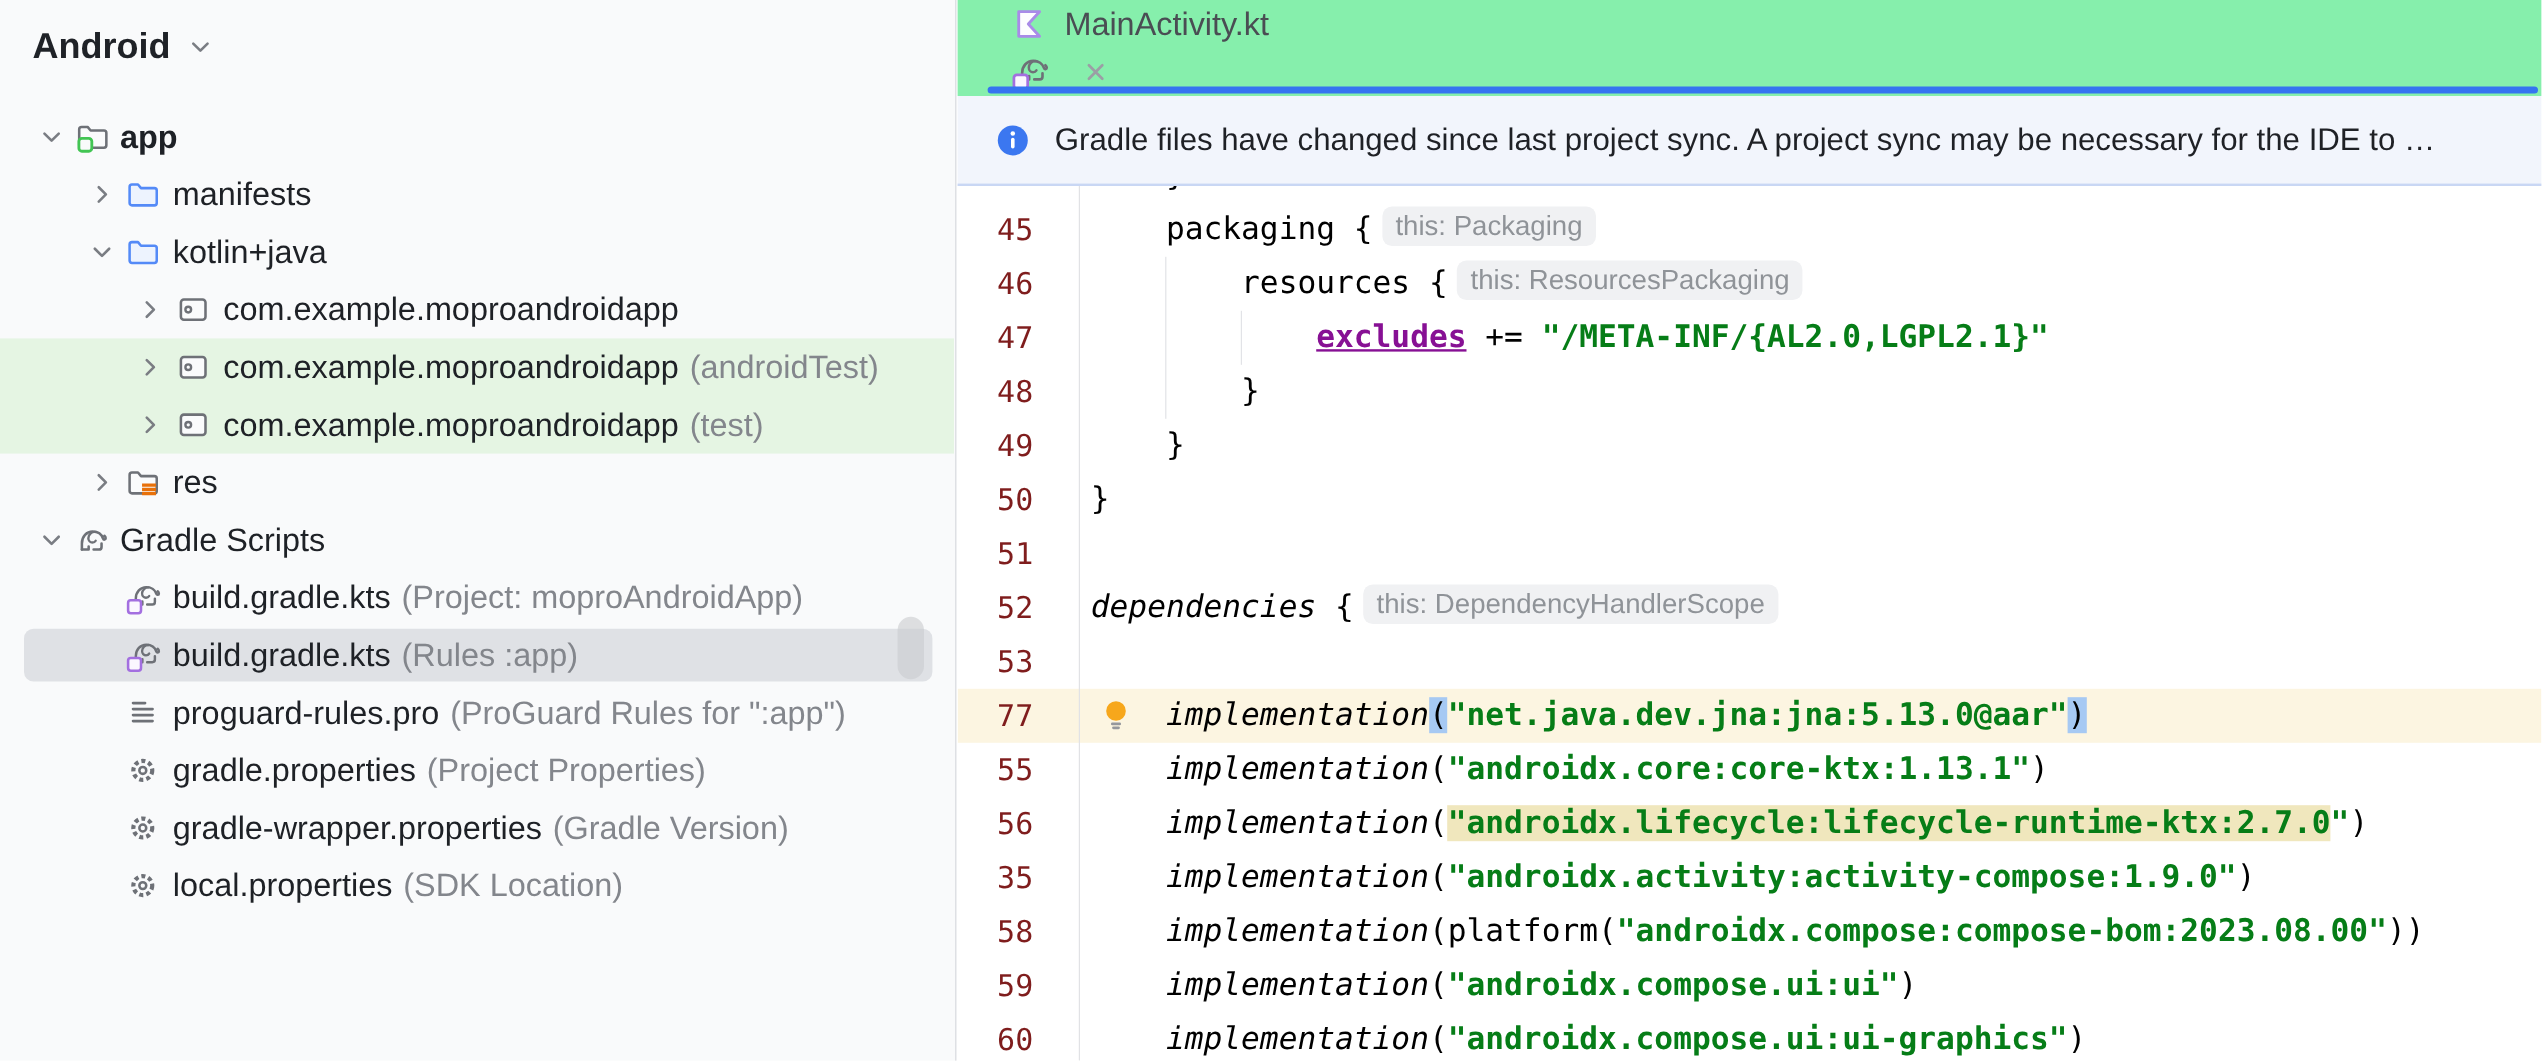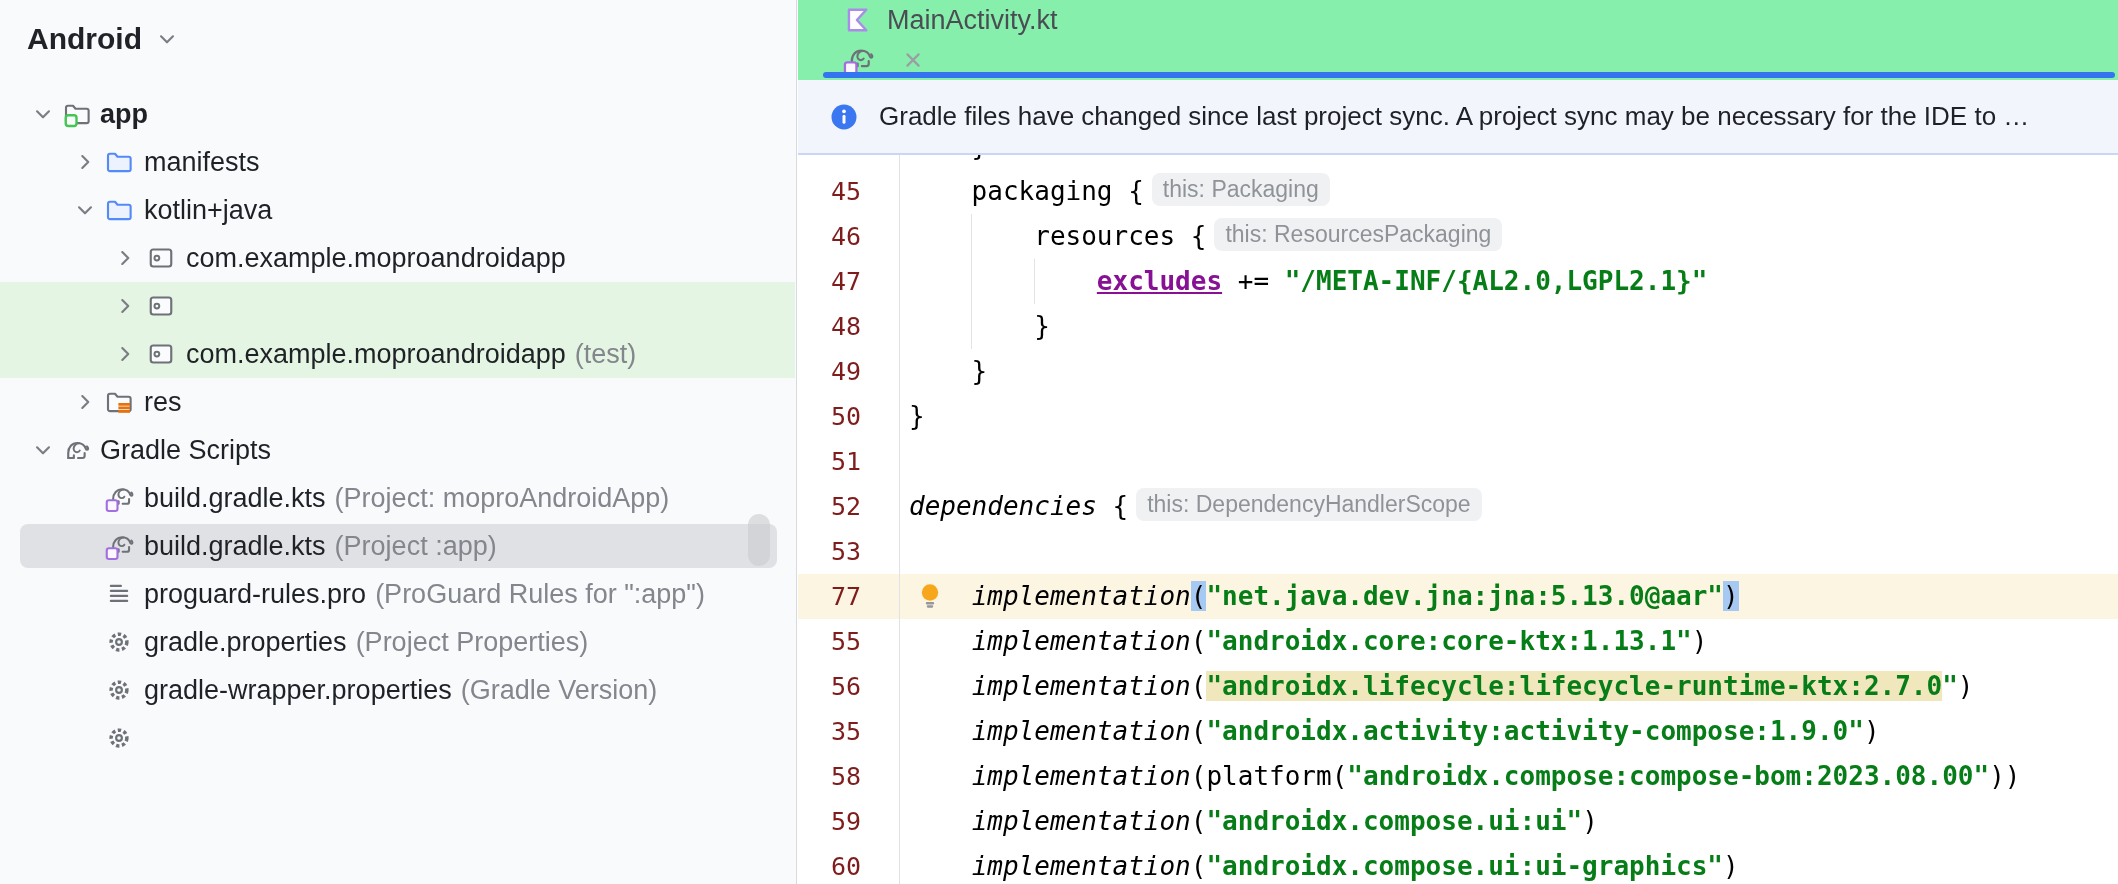--- a/index.html
+++ b/index.html
@@ -133,20 +133,21 @@
           <svg viewBox="0 0 24 24">
             <path d="M9.5 6.5l5.5 5.5-5.5 5.5" fill="none" stroke="#7A7D83" stroke-width="2" stroke-linecap="round" stroke-linejoin="round"></path>
           </svg>
         </span>
         <span class="ticon" style="left: 146px;">
           <svg viewBox="0 0 24 24">
             <rect x="3.8" y="5.2" width="16.4" height="13.6" rx="2" fill="#FAFBFC" stroke="#6E7177" stroke-width="1.7"></rect>
             <circle cx="8.7" cy="12" r="1.9" fill="none" stroke="#6E7177" stroke-width="1.6"></circle>
           </svg>
         </span>
+        <span class="tlabel" style="left: 186px;"><span>com.example.moproandroidapp</span><span class="suffix">(androidTest)</span></span>
       </div>
       <div class="tree-row hl-green">
         <span class="chev" style="left: 112px;">
           <svg viewBox="0 0 24 24">
             <path d="M9.5 6.5l5.5 5.5-5.5 5.5" fill="none" stroke="#7A7D83" stroke-width="2" stroke-linecap="round" stroke-linejoin="round"></path>
           </svg>
         </span>
         <span class="ticon" style="left: 146px;">
           <svg viewBox="0 0 24 24">
             <rect x="3.8" y="5.2" width="16.4" height="13.6" rx="2" fill="#FAFBFC" stroke="#6E7177" stroke-width="1.7"></rect>
@@ -202,21 +203,21 @@
         <span class="ticon" style="left: 104px;">
           <svg viewBox="0 0 24 24">
             <g transform="translate(2.5 -1.2) scale(0.97)">
               <path d="M5 18.4v-4.1C5 9.7 8.1 6.4 12.2 6.4c3.3 0 6 1.9 6.9 4.7.3.9 1.75.85 1.75-.2 0-1-.85-1.7-.85-1.7" fill="none" stroke="#6E7177" stroke-width="1.7" stroke-linecap="round"></path>
               <path d="M5 18.4h4.5v-2.1m3.3 2.1h3.5c1 0 1.8-.8 1.8-1.8v-2.2" fill="none" stroke="#6E7177" stroke-width="1.7" stroke-linecap="round" stroke-linejoin="round"></path>
               <path d="M13.8 6.6a4.3 4.3 0 0 0-4.5 4.2c0 1.6 1.2 2.9 2.7 2.9 1 0 1.8-.5 2.2-1.2" fill="none" stroke="#6E7177" stroke-width="1.6" stroke-linecap="round"></path>
             </g>
             <rect x="2.2" y="13.8" width="8.6" height="8.6" rx="1.8" fill="#FBF7FF" stroke="#A36FE0" stroke-width="1.7"></rect>
           </svg>
         </span>
-        <span class="tlabel" style="left: 144px;"><span>build.gradle.kts</span><span class="suffix">(Project :app)</span></span>
+        <span class="tlabel" style="left: 144px;"><span>build.gradle.kts</span><span class="suffix">(Rules :app)</span></span>
       </div>
       <div class="tree-row">
         <span class="ticon" style="left: 104px;">
           <svg viewBox="0 0 24 24">
             <path d="M5.5 5.5h8M5.5 9.5h13M5.5 13.5h13M5.5 17.5h13" fill="none" stroke="#6E7177" stroke-width="1.8" stroke-linecap="round"></path>
           </svg>
         </span>
         <span class="tlabel" style="left: 144px;"><span>proguard-rules.pro</span><span class="suffix">(ProGuard Rules for ":app")</span></span>
       </div>
       <div class="tree-row">
@@ -237,20 +238,21 @@
         </span>
         <span class="tlabel" style="left: 144px;"><span>gradle-wrapper.properties</span><span class="suffix">(Gradle Version)</span></span>
       </div>
       <div class="tree-row">
         <span class="ticon" style="left: 104px;">
           <svg viewBox="0 0 24 24">
             <circle cx="12" cy="12" r="6.3" fill="none" stroke="#6E7177" stroke-width="2.8" stroke-dasharray="2.7 2.05"></circle>
             <circle cx="12" cy="12" r="2.3" fill="none" stroke="#6E7177" stroke-width="1.7"></circle>
           </svg>
         </span>
+        <span class="tlabel" style="left: 144px;"><span>local.properties</span><span class="suffix">(SDK Location)</span></span>
       </div>
     </div>
   <div class="scroll-thumb"></div>
 </div>
 
 <div class="editor">
   <div class="tabbar">
     <div class="tab">
       <span class="ticon32">
           <svg viewBox="0 0 24 24">

